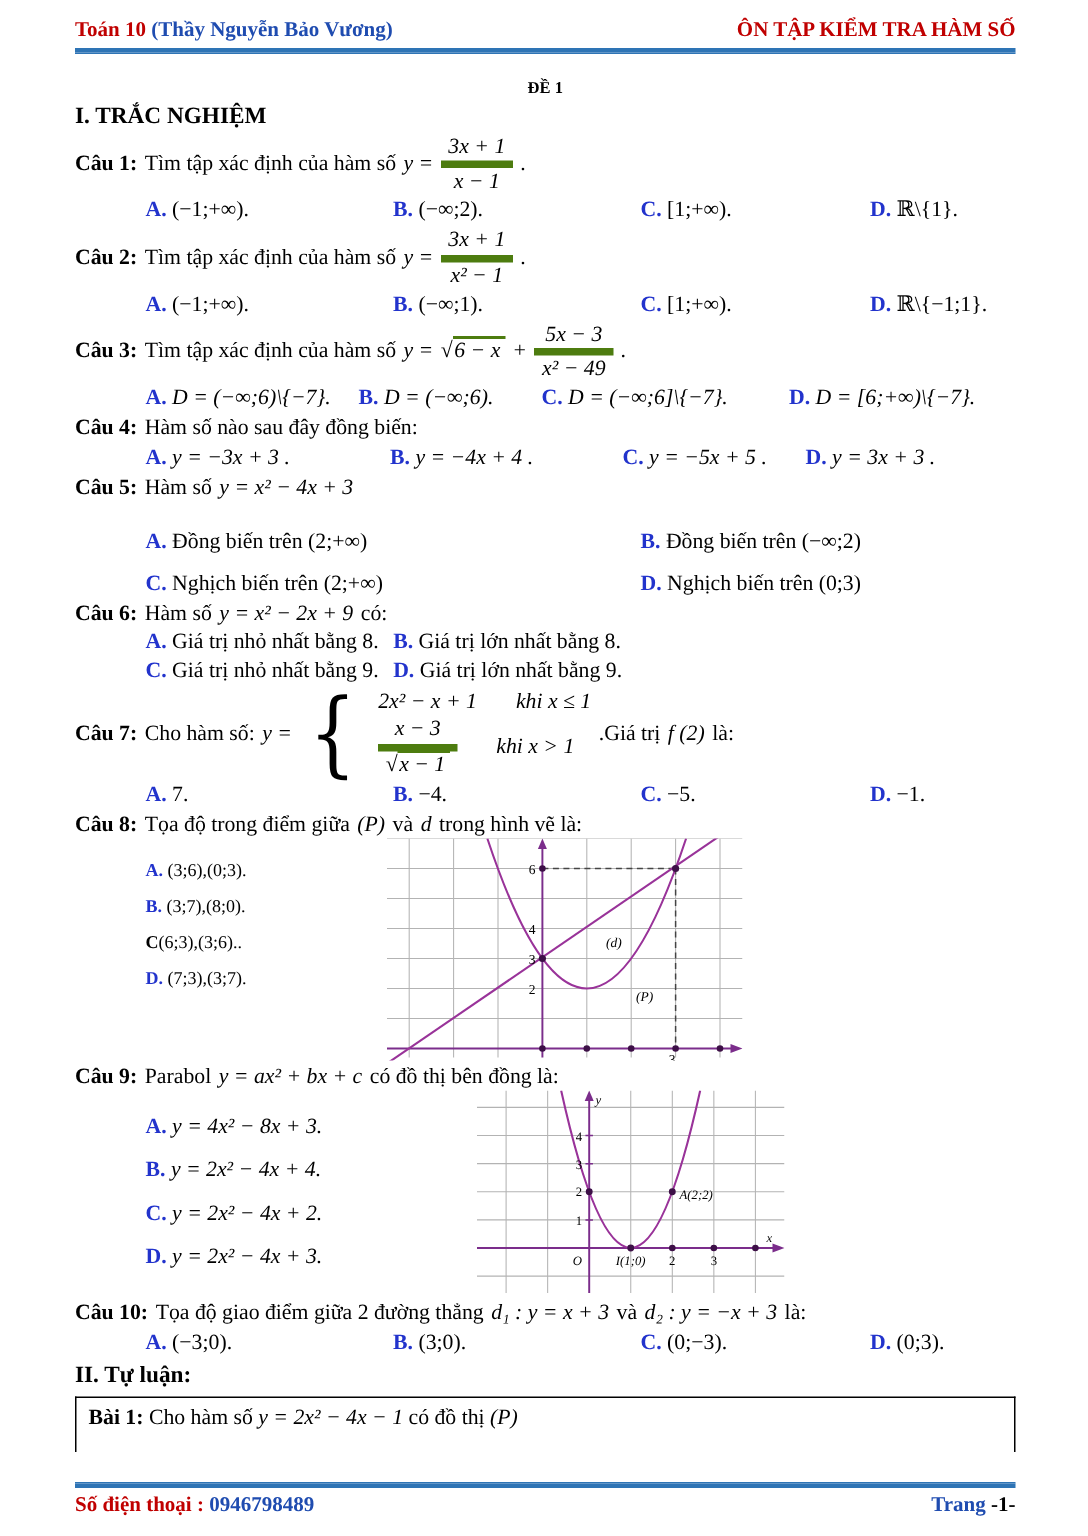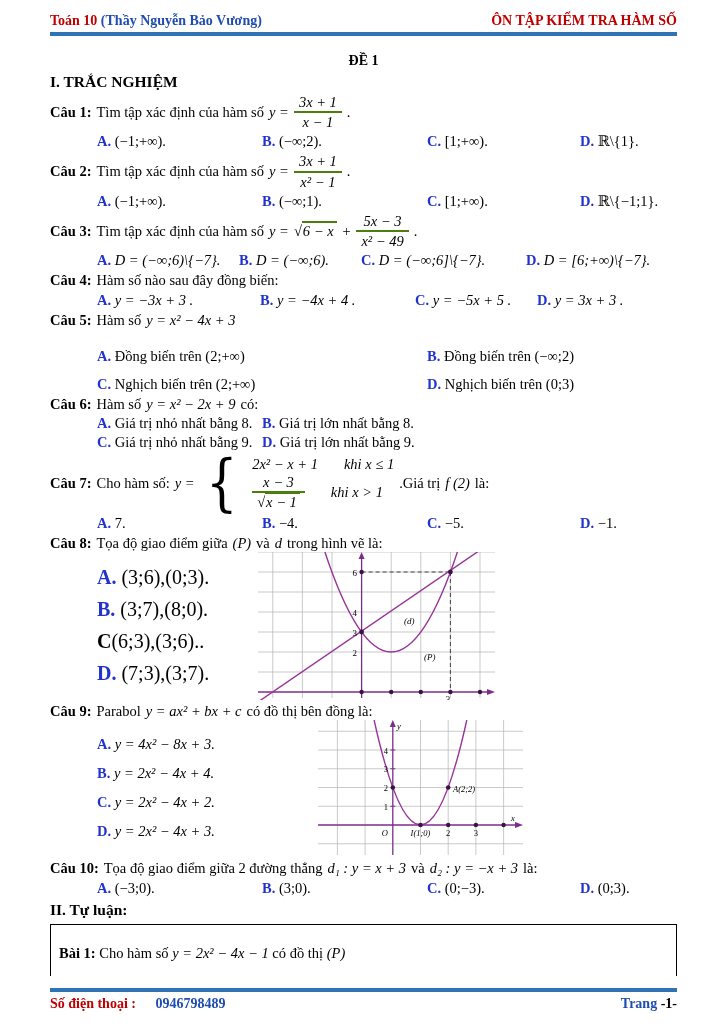--- a/index.html
+++ b/index.html
@@ -11,29 +11,29 @@
   body{
     width:725px;height:1024px;background:#fff;color:#000;position:relative;
     font-family:"Liberation Serif","DejaVu Serif",serif;font-size:14.5px;overflow:hidden;
   }
   .page{padding:13px 48px 0 50px;position:relative;height:100%;}
   
   .hdr{display:flex;justify-content:space-between;align-items:baseline;font-weight:bold;font-size:14px;}
   .hdr .red{color:var(--red);} .hdr .blue{color:var(--blue);}
   .hdr-rule{height:3px;border-top:3px solid var(--rule);border-bottom:1px solid var(--rule);margin-top:3px;}
   
-  .de{ text-align:center;font-weight:bold;font-size:14px;margin-top:17px;}
+  .de{ text-align:center;font-weight:bold;font-size:11px;margin-top:17px;}
   .sec{font-weight:bold;font-size:15.5px;margin-top:4px;}
   
   .q{margin-top:3px;}
   .qrow{display:flex;align-items:center;gap:5px;flex-wrap:nowrap;}
   .qno{font-weight:bold;white-space:nowrap;}
   .m{font-style:italic;}
   .frac{display:inline-block;vertical-align:middle;text-align:center;font-style:italic;line-height:1.12;}
-  .frac .num{display:block;padding:0 5px 1px;border-bottom:2px solid #4d7c0f;font-style:italic;}
+  .frac .num{display:block;padding:0 5px 1px;border-bottom:5px solid #4d7c0f;font-style:italic;}
   .frac .den{display:block;padding:1px 5px 0;}
   .sqrt{display:inline-block;font-style:italic;white-space:nowrap;}
   .sqrt .vinc{border-top:2px solid #4d7c0f;padding:0 3px 0 1px;}
   
   .opts{display:grid;margin:3px 0 2px 47px;align-items:baseline;}
   .g4a{grid-template-columns:165px 165px 153px auto;}
   .g4b{grid-template-columns:142px 122px 165px auto;}
   .g4c{grid-template-columns:163px 155px 122px auto;}
   .g2 {grid-template-columns:330px auto;row-gap:11px;margin-top:19px;}
   .ol{color:var(--optblue);font-weight:bold;}
@@ -41,32 +41,32 @@
   .opt{white-space:nowrap;}
   .optline{margin:2px 0 0 47px;}
   .optline .opt{margin-right:6px;}
   
   .piece{display:inline-flex;align-items:center;margin-left:2px;}
   .brace{font-size:62px;line-height:58px;font-weight:400;font-family:"DejaVu Serif",serif;transform:scaleX(.8);}
   .cases{display:inline-block;margin-left:11px;}
   .crow{display:flex;align-items:center;gap:26px;margin:1px 0;}
   
   .grow{display:flex;align-items:flex-start;}
-  .gopts{display:flex;flex-direction:column;gap:9px;margin:14px 0 0 47px;font-size:20px;}
+  .gopts{display:flex;flex-direction:column;gap:9px;margin:14px 0 0 47px;font-size:12px;}
   .gopts2{display:flex;flex-direction:column;gap:12px;margin:16px 0 0 47px;}
   .q8col{width:161px;}
   .q9col{width:221px;}
   svg text{font-family:"Liberation Serif","DejaVu Serif",serif;}
   
-  .bai{border:1px solid #000;border-bottom:none;margin-top:5px;padding:20px 8px 14px;}
+  .bai{border:1px solid #000;border-bottom:none;margin-top:5px;padding:5px 8px 14px;}
   
   .footer{position:absolute;left:50px;right:48px;bottom:12px;}
   .f-rule{height:3px;border-top:1px solid var(--rule);border-bottom:3px solid var(--rule);margin-bottom:4px;}
   .f-row{display:flex;justify-content:space-between;font-weight:bold;font-size:14px;}
-  .f-left .red{color:var(--red);} .f-left .blue{color:var(--blue);margin-left:16px;}
+  .f-left .red{color:var(--red);} .f-left .blue{color:var(--blue);}
   .f-right .blue{color:var(--blue);} .f-right .black{color:#000;font-weight:bold;}
 </style>
 </head>
 <body>
 
 <div class="page">
 
   <div class="hdr">
     <div class="hdr-left">
       <span class="red">Toán 10</span>
@@ -211,21 +211,21 @@
       <span class="opt"><span class="ol">A.</span> <span>7.</span></span>
       <span class="opt"><span class="ol">B.</span> <span>−4.</span></span>
       <span class="opt"><span class="ol">C.</span> <span>−5.</span></span>
       <span class="opt"><span class="ol">D.</span> <span>−1.</span></span>
     </div>
   </div>
 
   <div class="q">
     <div class="qrow">
       <span class="qno">Câu 8:</span>
-      <span>Tọa độ giao điểm giữa</span>
+      <span>Tọa độ trong điểm giữa</span>
       <span class="m">(P)</span>
       <span>và</span>
       <span class="m">d</span>
       <span>trong hình vẽ là:</span>
     </div>
     <div class="grow">
       <div class="gopts q8col">
         <span class="opt"><span class="ol">A.</span> <span>(3;6),(0;3).</span></span>
         <span class="opt"><span class="ol">B.</span> <span>(3;7),(8;0).</span></span>
         <span class="opt"><span class="ol black">C</span><span>(6;3),(3;6)..</span></span>

